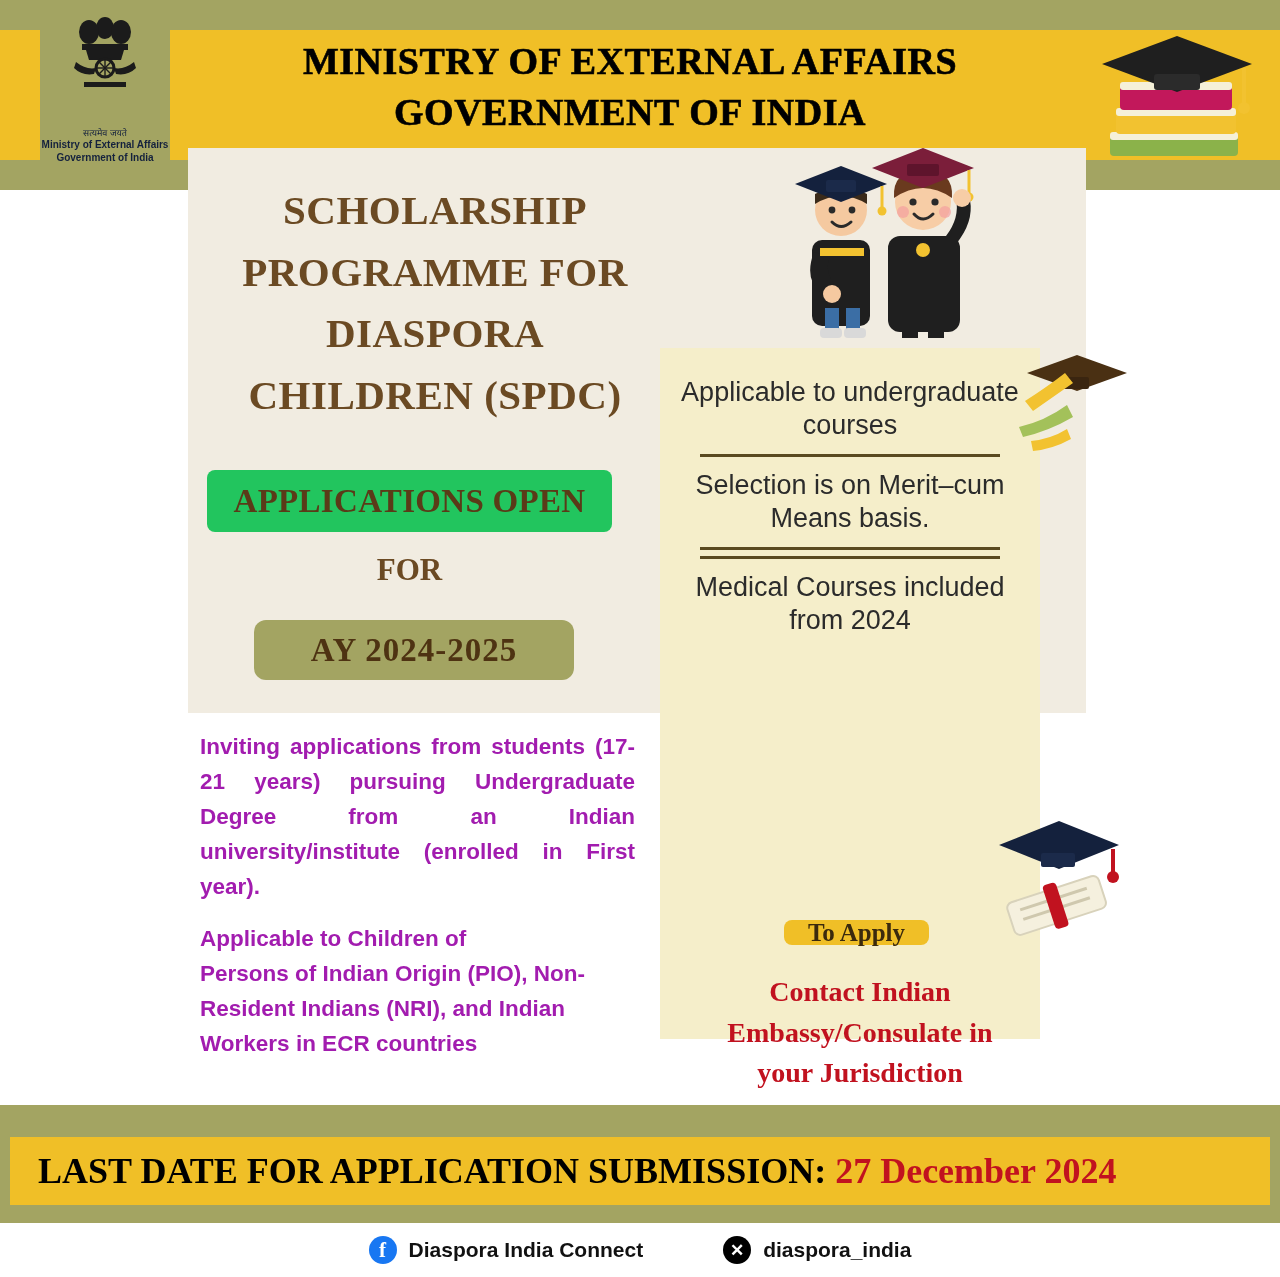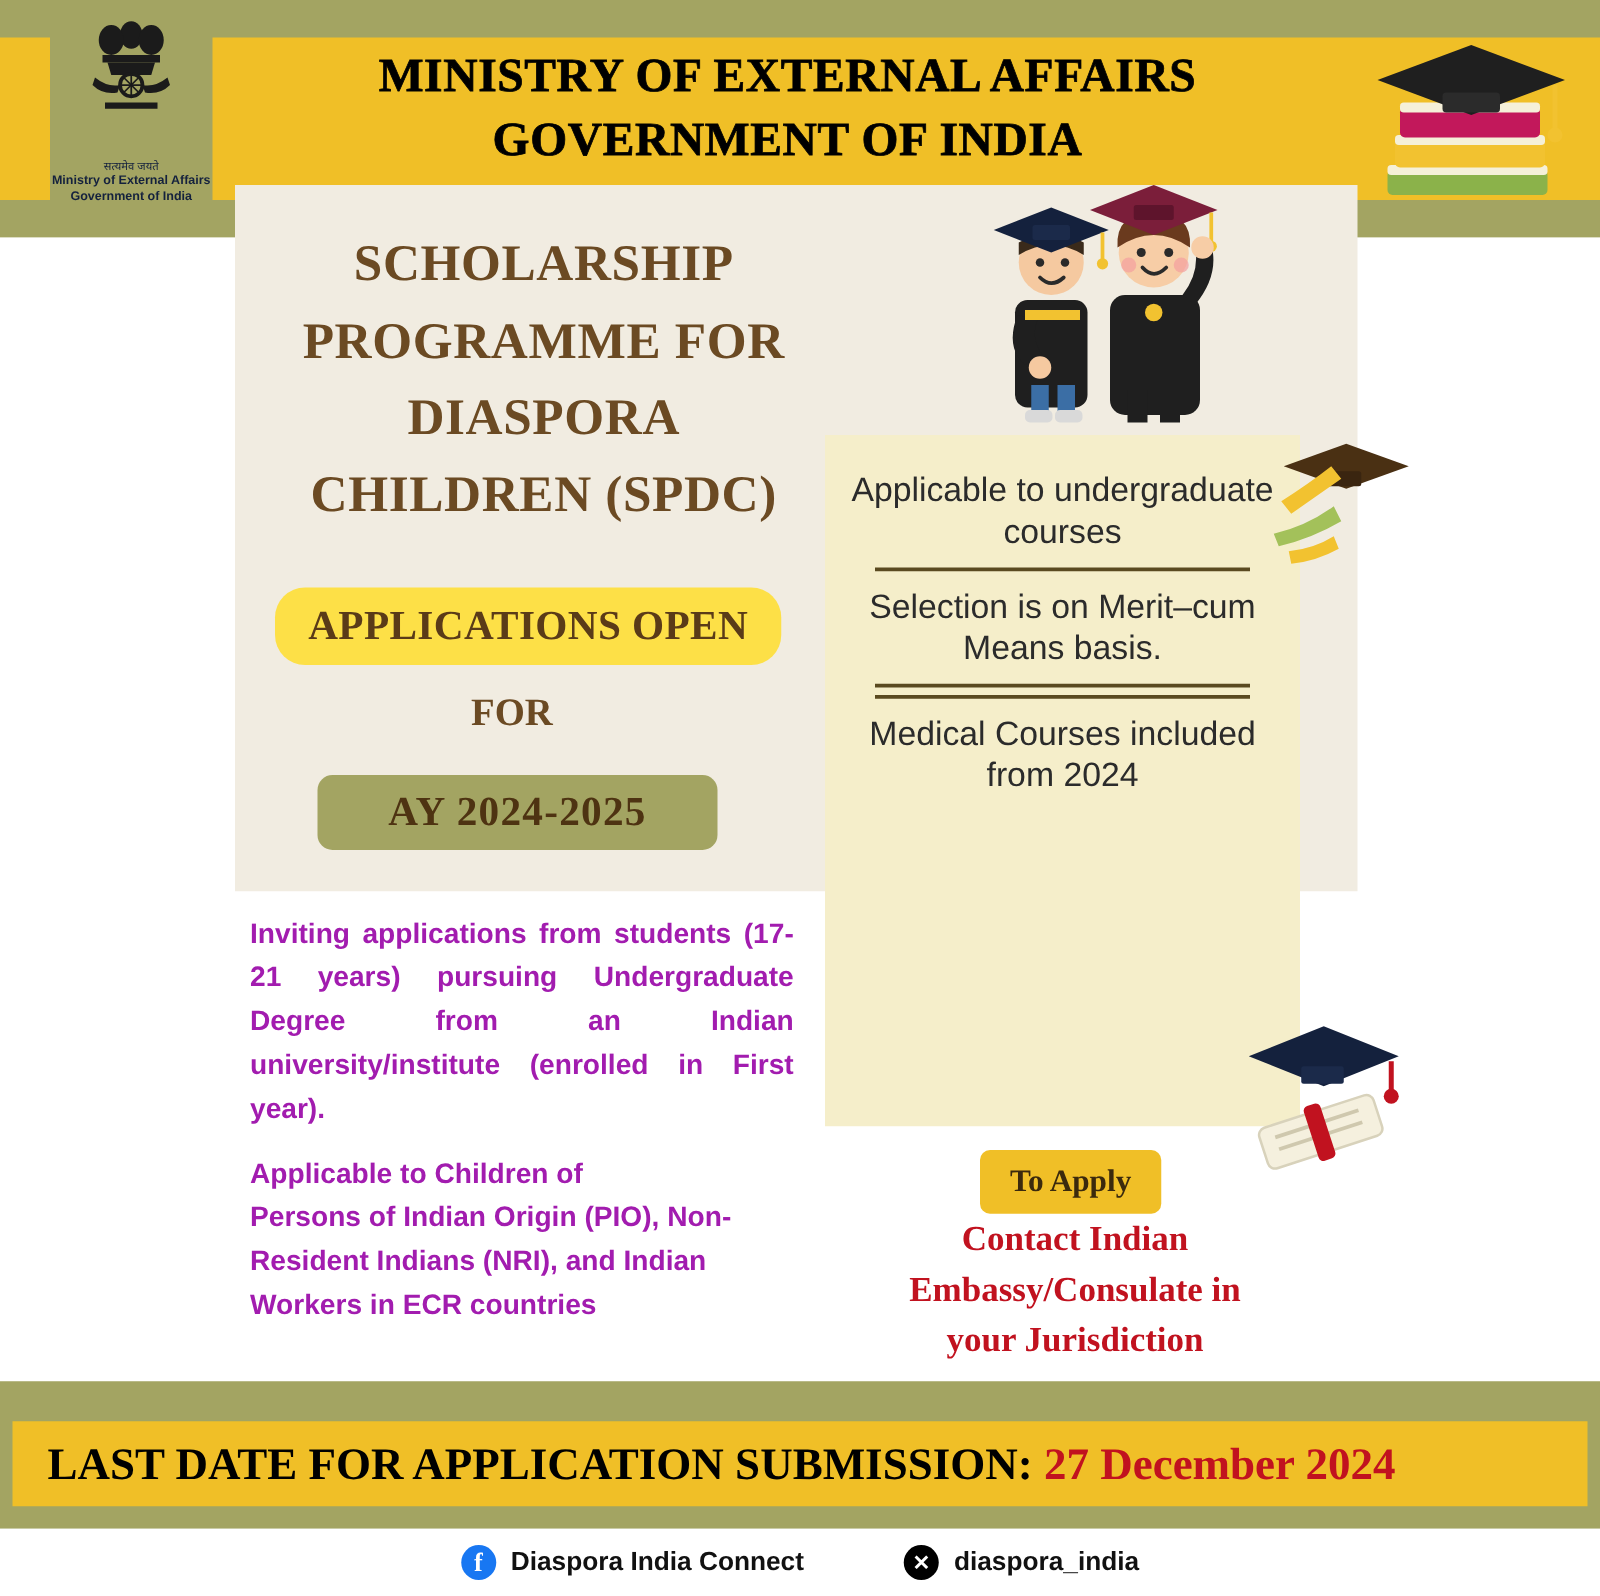--- a/index.html
+++ b/index.html
@@ -95,24 +95,24 @@
     text-align: center;
     font-family: "Liberation Serif", serif;
     font-weight: bold;
     color: #6b4a23;
     font-size: 41px;
     line-height: 1.5;
     letter-spacing: 0.5px;
   }
 
   .pill-open {
-    position: absolute; left: 220px; top: 470px;
+    position: absolute; left: 207px; top: 470px;
     width: 405px; height: 62px;
-    background: #fde047;
-    border-radius: 24px;
+    background: #22c55e;
+    border-radius: 8px;
     display: flex; align-items: center; justify-content: center;
     font-family: "Liberation Serif", serif;
     font-weight: bold;
     font-size: 33px;
     color: #5a3b18;
     letter-spacing: 0.3px;
   }
   .for-word {
     position: absolute; left: 207px; top: 552px;
     width: 405px;
@@ -146,21 +146,21 @@
     text-align: justify;
   }
   .para-1 { left: 200px; top: 730px; }
   .para-2 { left: 200px; top: 922px; }
   .para-2 .just { text-align: justify; }
   .para-2 .rest { text-align: left; }
 
   
   .right-box {
     position: absolute; left: 660px; top: 348px;
-    width: 380px; height: 553px;
+    width: 380px; height: 691px;
     background: #f5eeca;
     padding: 22px 20px 10px 20px;
   }
   .rb-item {
     font-family: "Liberation Sans", sans-serif;
     font-size: 27px;
     line-height: 1.22;
     color: #2b2b2b;
     text-align: center;
     padding: 6px 0 8px 0;
@@ -172,21 +172,21 @@
   }
   .rb-sub {
     font-size: 22px;
     line-height: 1.2;
     text-align: center;
     color: #2b2b2b;
   }
 
   .to-apply-pill {
     position: absolute; left: 784px; top: 920px;
-    width: 145px; height: 51px;
+    width: 145px; height: 25px;
     background: #f0bf27;
     border-radius: 8px;
     display: flex; align-items: center; justify-content: center;
     font-family: "Liberation Serif", serif;
     font-weight: bold;
     font-size: 25px;
     color: #3b2a0d;
   }
   .contact-red {
     position: absolute; left: 680px; top: 972px;

